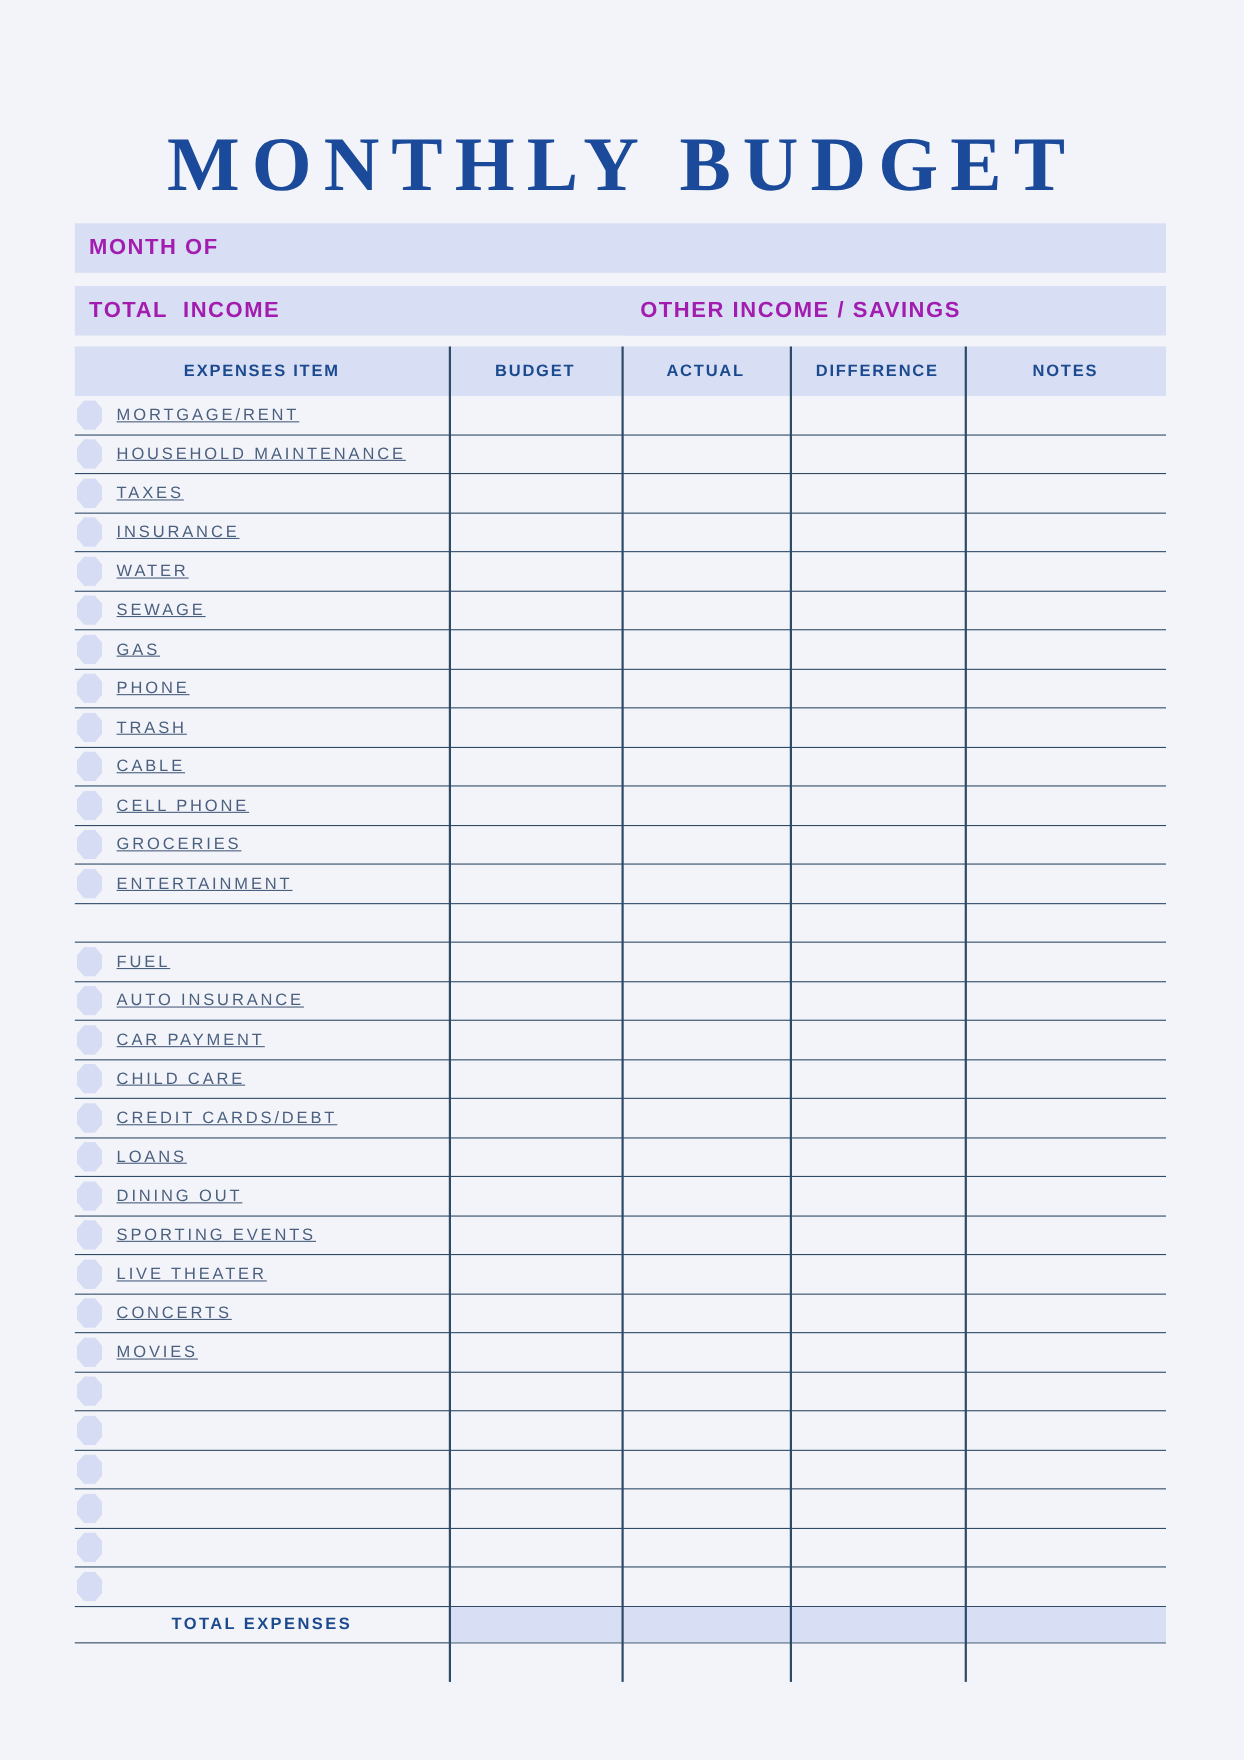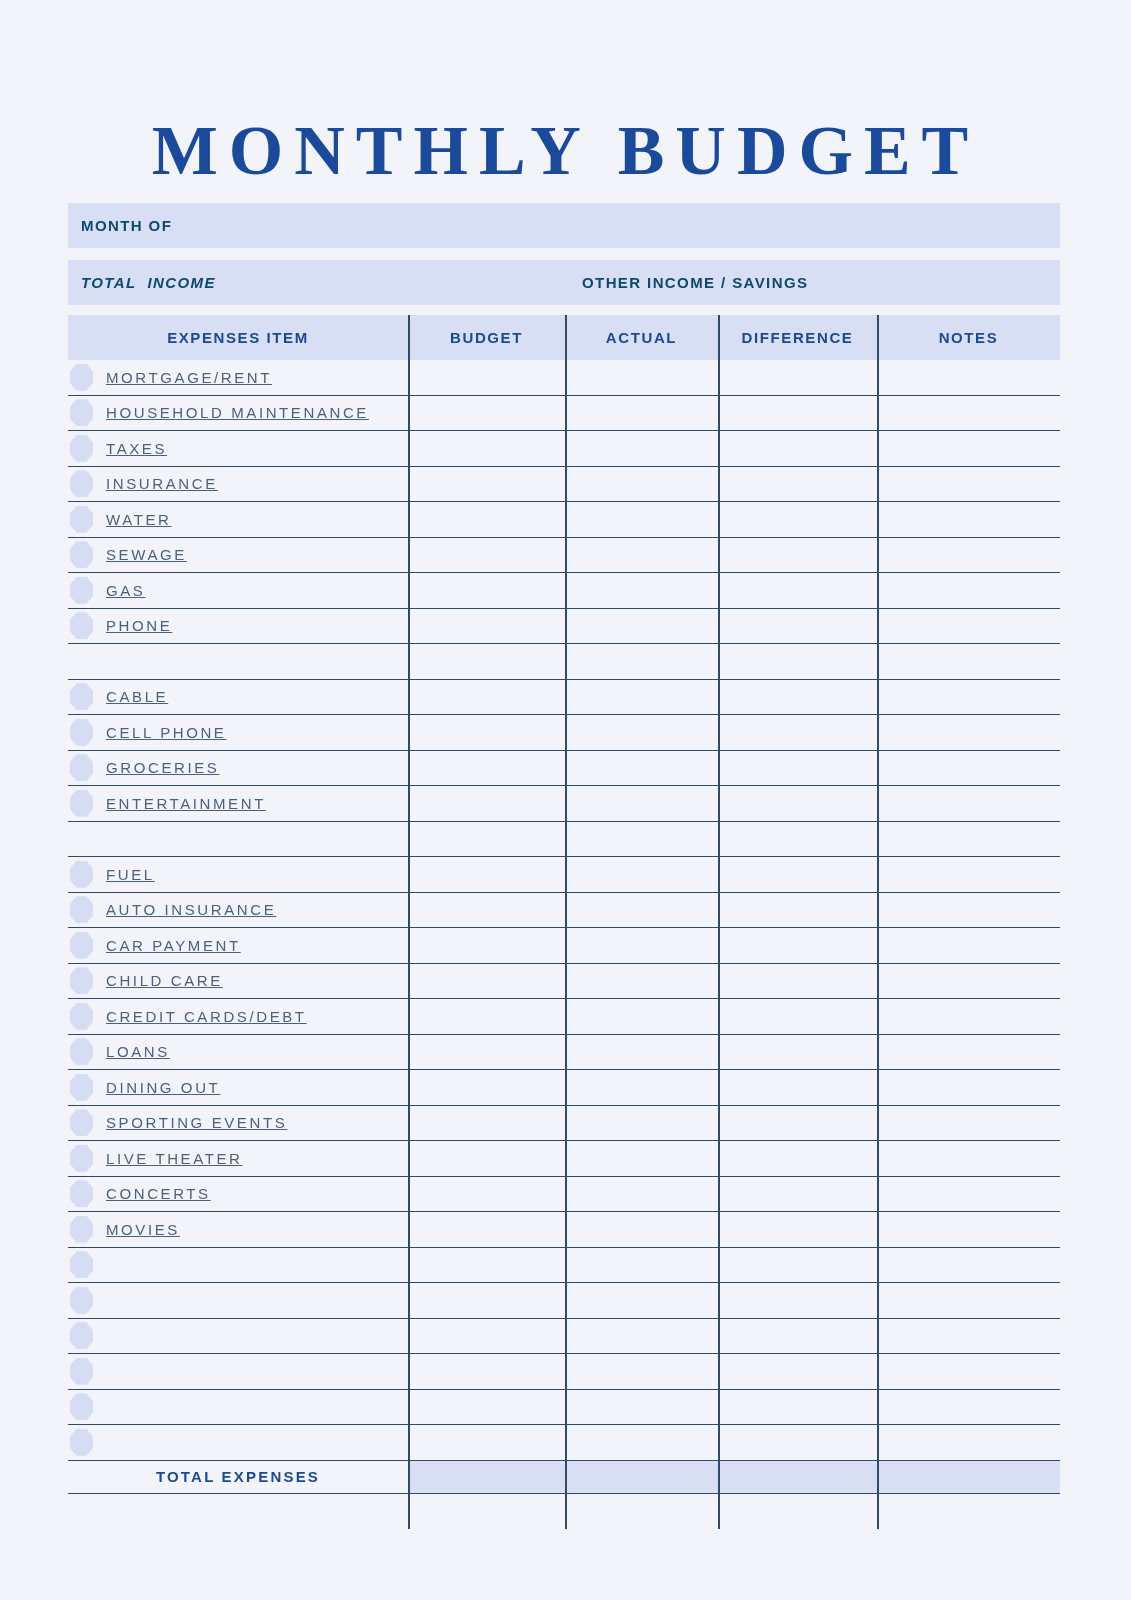--- a/index.html
+++ b/index.html
@@ -27,26 +27,26 @@
   
   .bar{
     position:absolute;
     height:45px;
     background:#d8def4;
     display:flex;align-items:center;
     box-sizing:border-box;
     padding-left:13px;
   }
   .bar-month {left:68px;top:203px;width:992px;}
-  .bar-income{left:68px;top:260px;width:587px;font-style:italic;}
+  .bar-income{left:68px;top:260px;width:587px;}
   .bar-other {left:569px;top:260px;width:491px;}
   .bar-label{
-    font-size:15px;font-weight:bold;
+    font-size:20px;font-weight:bold;
     letter-spacing:1.4px;
-    color:#0c4a6e;
+    color:#a21caf;
     white-space:pre;
   }
   
   .table{
     position:absolute;left:68px;top:315px;
     width:992px;height:1478px;
   }
   .thead{
     display:flex;height:45px;
     background:#d8def4;
@@ -201,20 +201,24 @@
           <div class="cell c1 item-cell">
             <span class="bullet"></span>
             <span class="row-label">PHONE</span>
           </div>
           <div class="cell c2"></div>
           <div class="cell c3"></div>
           <div class="cell c4"></div>
           <div class="cell c5"></div>
         </div>
         <div class="t-row">
+          <div class="cell c1 item-cell">
+            <span class="bullet"></span>
+            <span class="row-label">TRASH</span>
+          </div>
           <div class="cell c2"></div>
           <div class="cell c3"></div>
           <div class="cell c4"></div>
           <div class="cell c5"></div>
         </div>
         <div class="t-row">
           <div class="cell c1 item-cell">
             <span class="bullet"></span>
             <span class="row-label">CABLE</span>
           </div>

